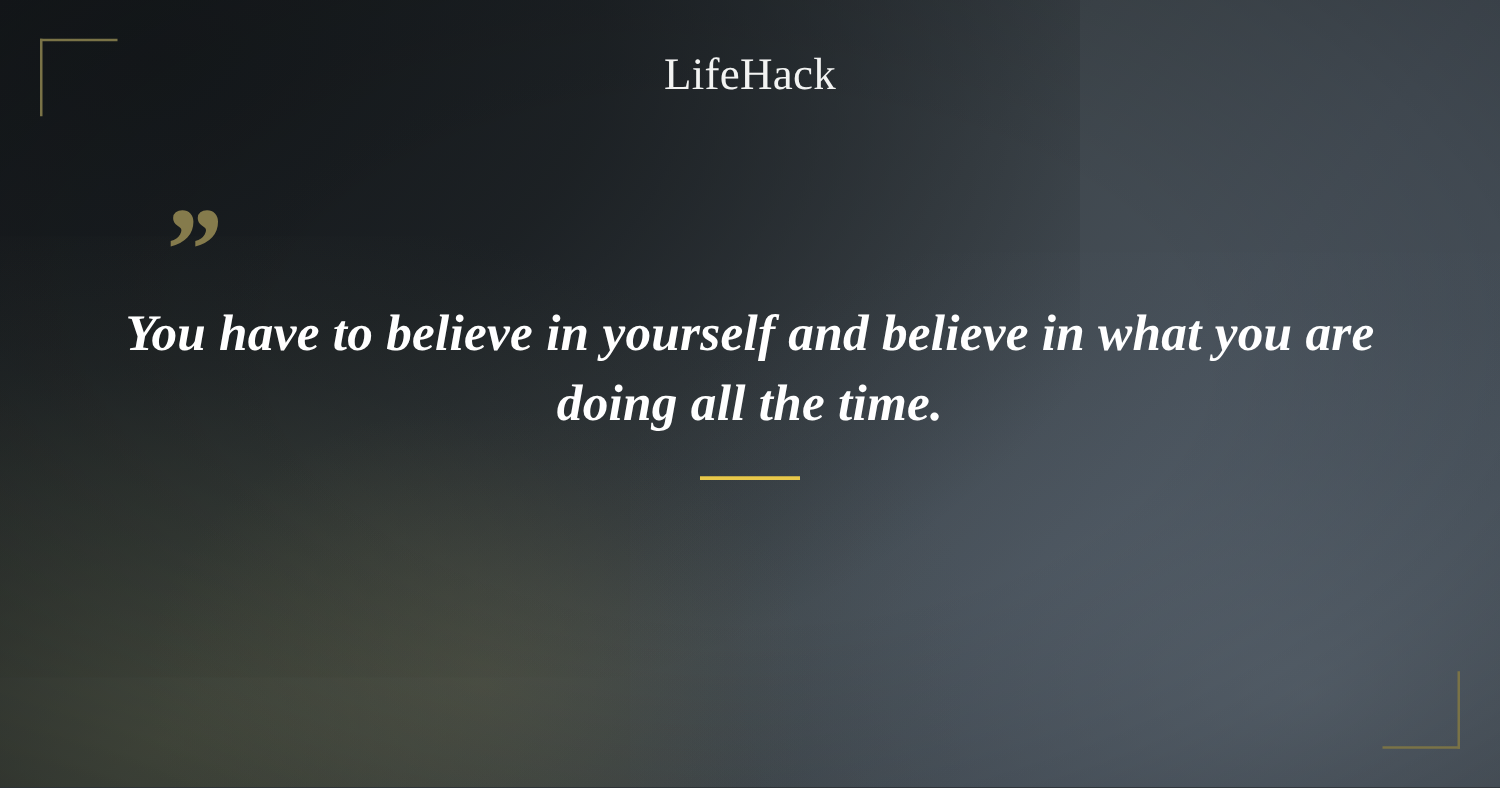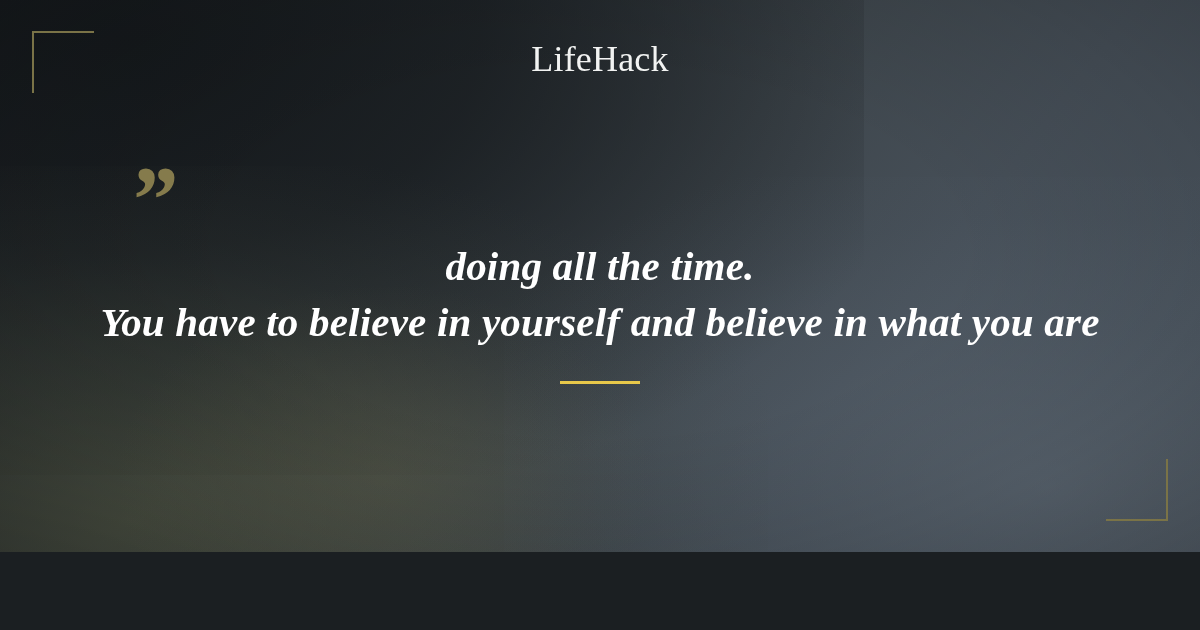--- a/index.html
+++ b/index.html
@@ -7,21 +7,21 @@
     padding: 0;
     background: #1b1f22;
   }
   body {
     font-family: "Liberation Sans", sans-serif;
   }
 
   .card {
     position: relative;
     width: 1200px;
-    height: 552px;
+    height: 630px;
     overflow: hidden;
     background-color: #3d454c;
     isolation: isolate;
   }
 
   
   .bg-base {
     position: absolute;
     inset: 0;
     background: linear-gradient(128deg,
@@ -207,22 +207,22 @@
   <div class="bg-vignette"></div>
 
   <div class="corner corner-tl"></div>
   <div class="corner corner-br"></div>
 
   <div class="logo">LifeHack</div>
 
   <div class="quote-mark">”</div>
 
   <div class="quote-wrap">
+    <div class="quote-text">You have to believe in yourself and believe in what you are</div>
     <div class="quote-text">doing all the time.</div>
-    <div class="quote-text">You have to believe in yourself and believe in what you are</div>
   </div>
 
   <div class="divider-wrap">
     <div class="divider"></div>
   </div>
 
 
 </div>
 
 </body></html>

